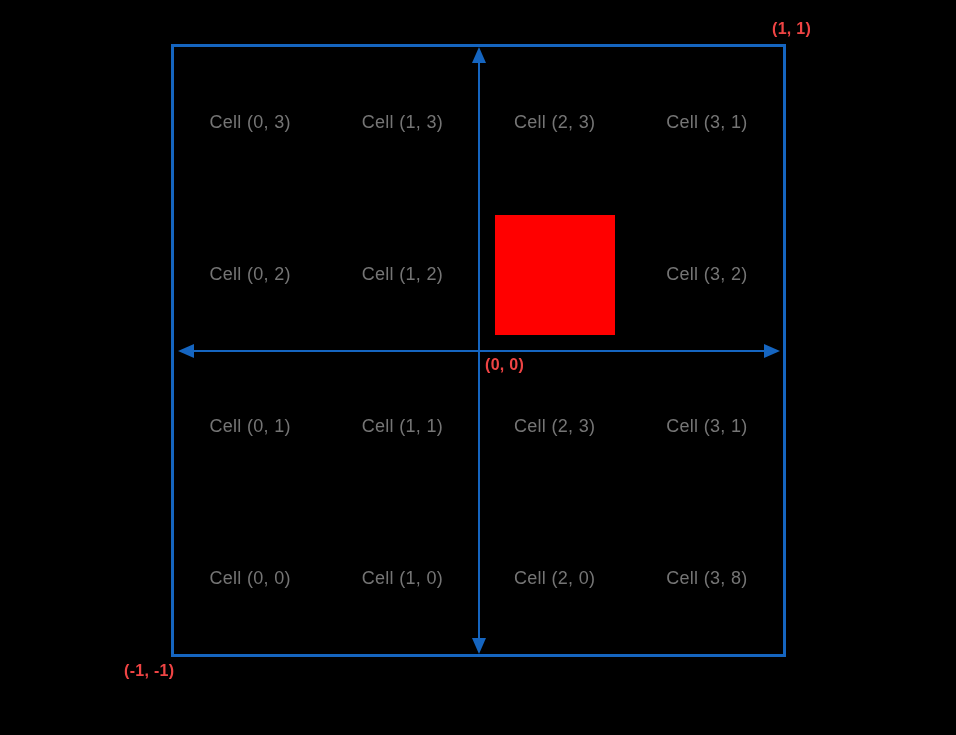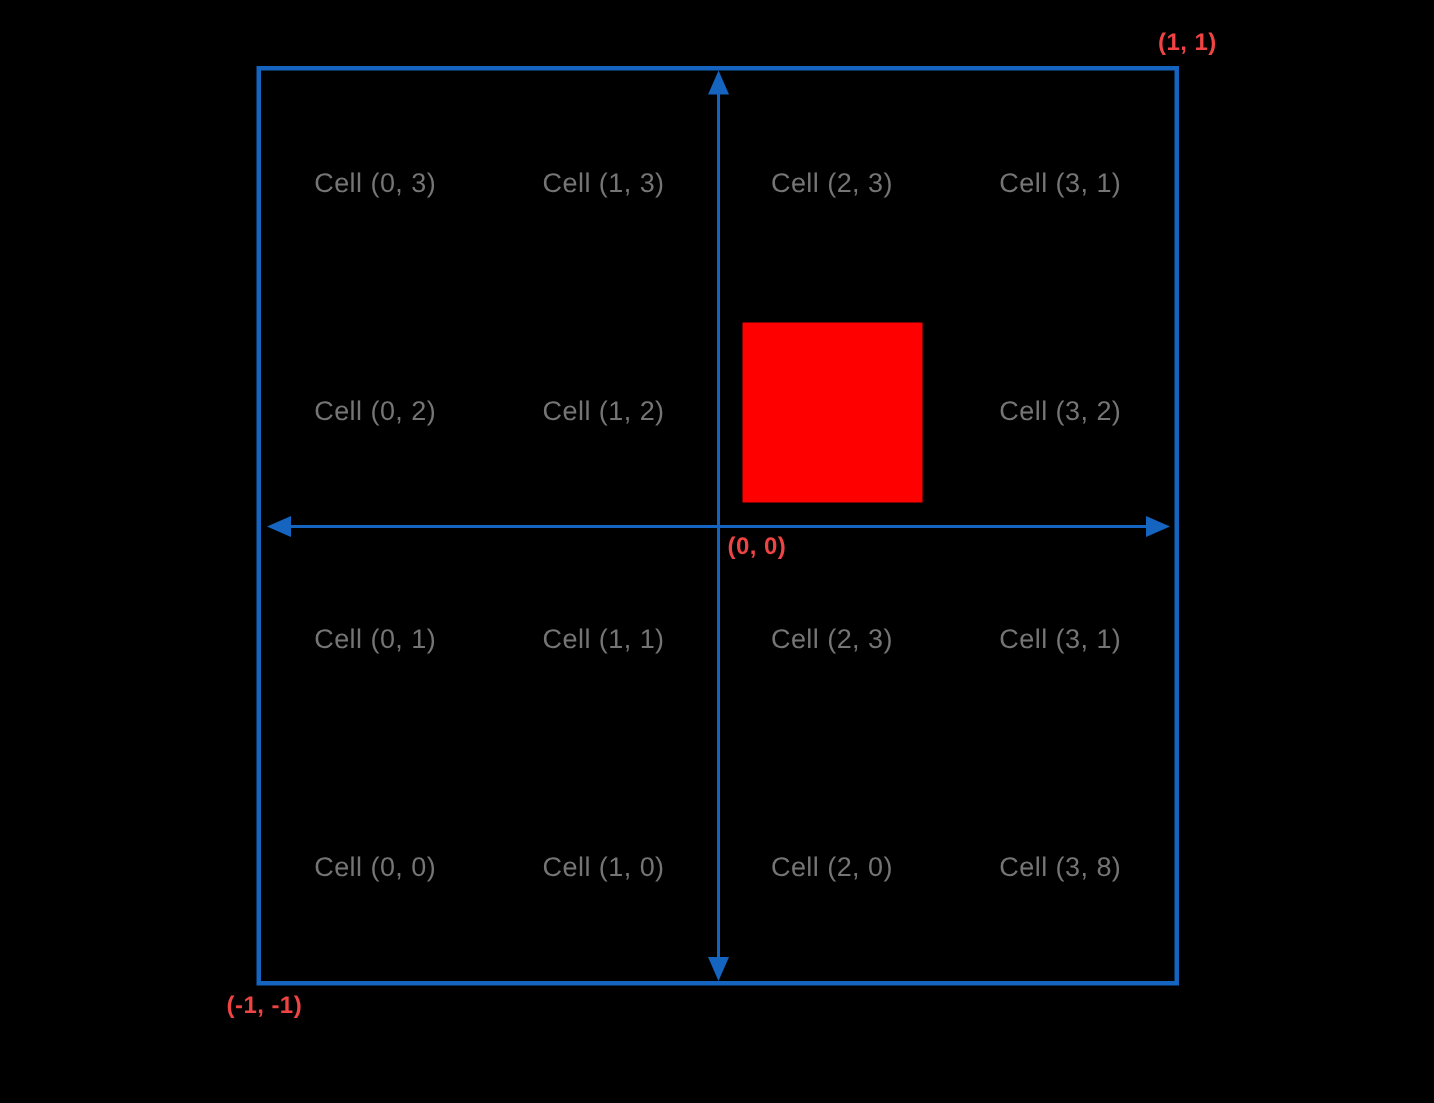--- a/index.html
+++ b/index.html
@@ -102,21 +102,21 @@
   .coord {
     position: absolute;
     color: #ef4444;
     font-size: 16px;
     font-weight: bold;
     letter-spacing: 0.3px;
     white-space: nowrap;
   }
   .coord-tr   { left: 772px; top: 20px; }
   .coord-origin { left: 485px; top: 356px; text-align: right; }
-  .coord-bl   { left: 151px; top: 662px; }
+  .coord-bl   { left: 124px; top: 662px; }
 </style>
 </head>
 <body>
 
 <div class="canvas">
 
   <div class="board">
 
     <div class="grid">
       <div class="cell">

